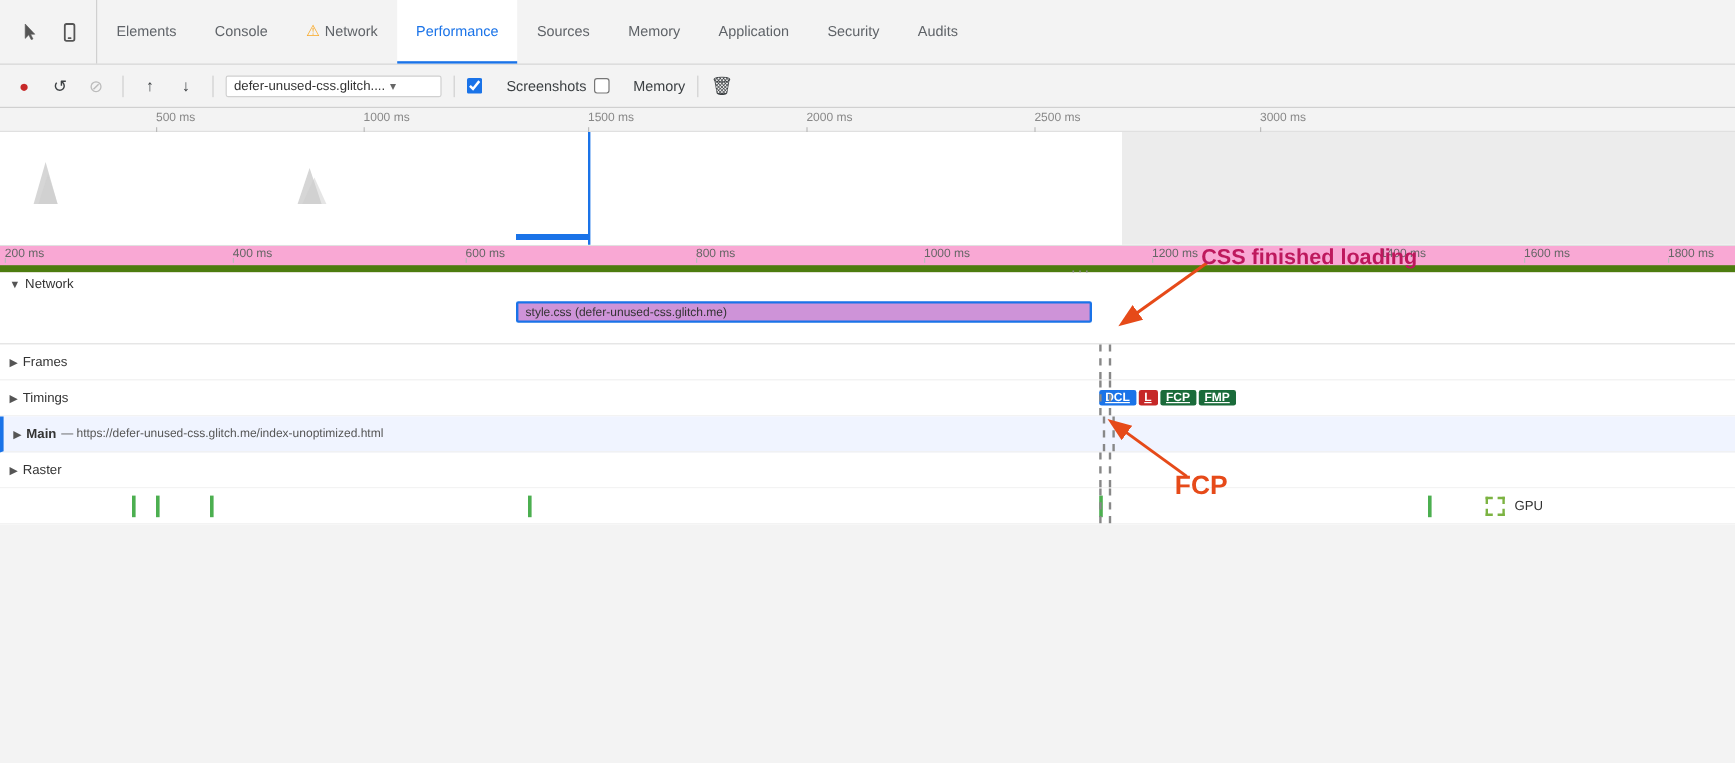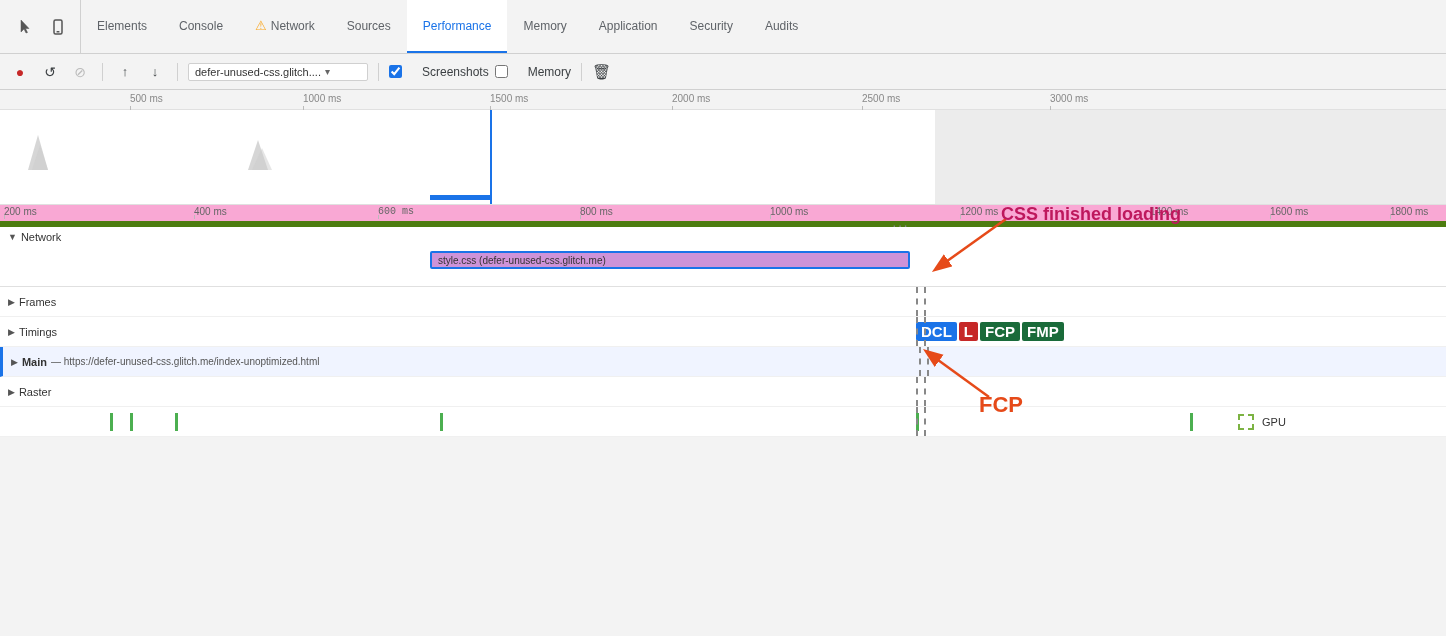--- a/index.html
+++ b/index.html
@@ -267,23 +267,24 @@
       align-items: center;
       gap: 4px;
       min-width: 200px;
     }
     .badge {
       display: inline-flex;
       align-items: center;
       justify-content: center;
       padding: 1px 5px;
       border-radius: 2px;
-      font-size: 15px;
+      font-size: 10px;
       font-weight: bold;
       color: #fff;
+      text-decoration: underline;
     }
     .badge-dcl { background: #1a73e8; }
     .badge-l { background: #c62828; }
     .badge-fcp { background: #1a6b3a; }
     .badge-fmp { background: #1a6b3a; }
 
     .dashed-vline {
       position: absolute;
       top: 0;
       bottom: 0;
@@ -354,25 +355,25 @@
     <div class="tab-item">
       <span>Elements</span>
     </div>
     <div class="tab-item">
       <span>Console</span>
     </div>
     <div class="tab-item">
       <span class="tab-warning">⚠</span>
       <span>Network</span>
     </div>
-    <div class="tab-item">
-      <span>Sources</span>
-    </div>
     <div class="tab-item active">
       <span>Performance</span>
+    </div>
+    <div class="tab-item">
+      <span>Sources</span>
     </div>
     <div class="tab-item">
       <span>Memory</span>
     </div>
     <div class="tab-item">
       <span>Application</span>
     </div>
     <div class="tab-item">
       <span>Security</span>
     </div>
@@ -435,21 +436,21 @@
         <polygon points="252,50 262,28 272,50" fill="#ccc" opacity="0.5"></polygon>
       </svg>
 
       <div class="overview-blue-bar" style="left: 430px; width: 60px;"></div>
     </div>
   </div>
 
   <div class="scrubber-ruler" style="height: 22px; background: #f9a8d4; border-bottom: 6px solid #4d7c0f; position: relative;">
     <span class="scrubber-tick" style="left: 4px;">200 ms</span>
     <span class="scrubber-tick" style="left: 194px;">400 ms</span>
-    <span class="scrubber-tick" style="left: 378px; font-family: Liberation Mono, monospace;">600 ms</span>
+    <span class="scrubber-tick" style="left: 388px;">600 ms</span>
     <span class="scrubber-tick" style="left: 580px;">800 ms</span>
     <span class="scrubber-tick" style="left: 770px;">1000 ms</span>
     <span class="scrubber-tick" style="left: 960px;">1200 ms</span>
     <span class="scrubber-tick" style="left: 1150px; text-align: center;">1400 ms</span>
     <span class="scrubber-tick" style="left: 1270px;">1600 ms</span>
     <span class="scrubber-tick" style="left: 1390px;">1800 ms</span>
   </div>
 
   <div class="network-section" style="height: 60px;">
     <div class="section-label">

